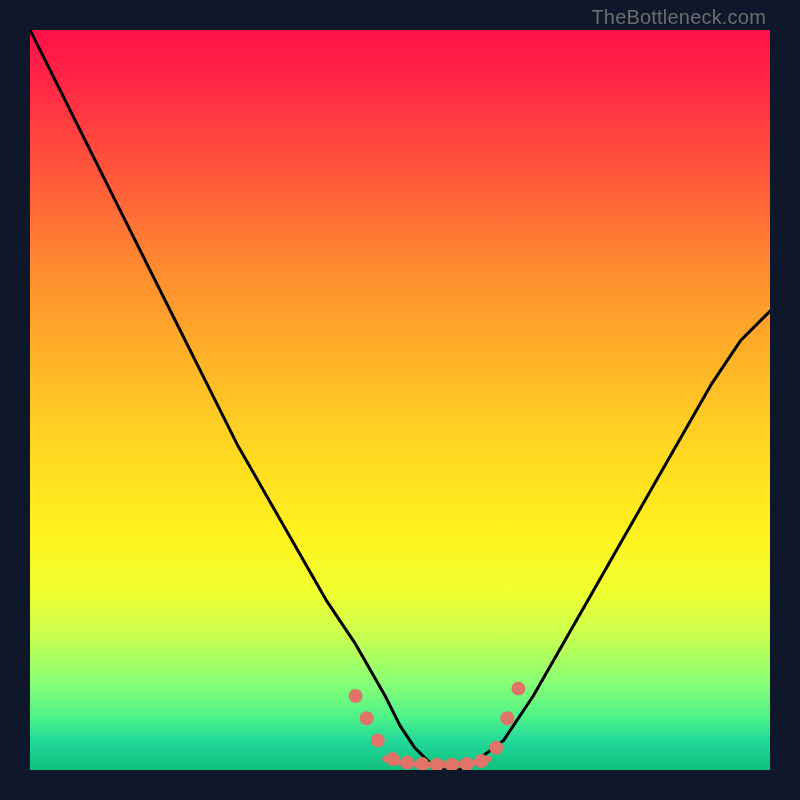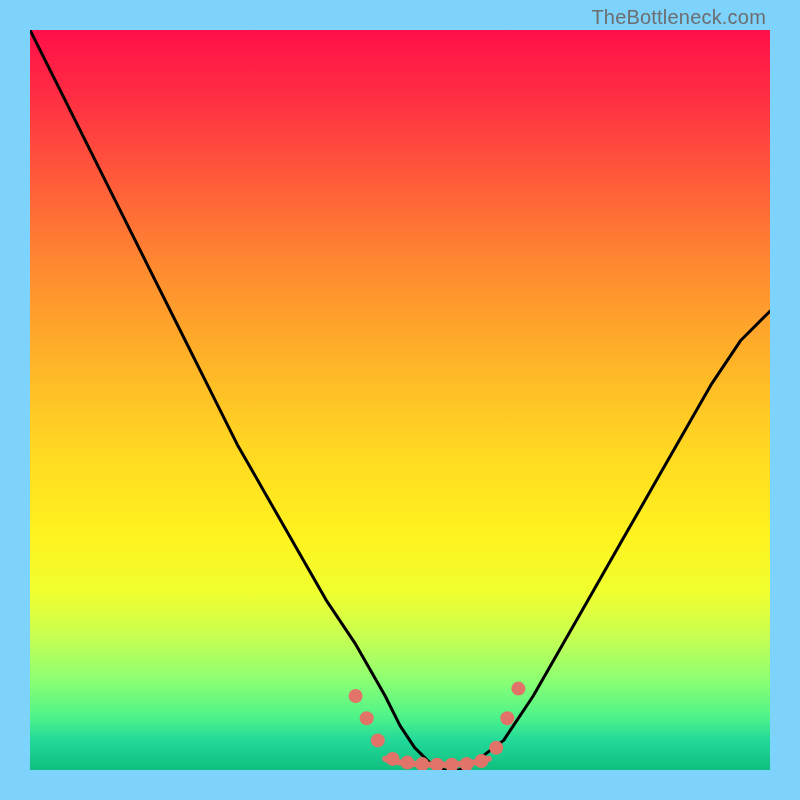--- a/index.html
+++ b/index.html
@@ -7,21 +7,21 @@
     padding: 0;
     width: 800px;
     height: 800px;
     background: #000;
     font-family: Arial, Helvetica, sans-serif;
     overflow: hidden;
   }
   .frame {
     position: absolute;
     inset: 0;
-    background: #7dd3fc;
+    background: #0f172a;
   }
   .plot-area {
     position: absolute;
     left: 30px;
     top: 30px;
     width: 740px;
     height: 740px;
     
     background: linear-gradient(
       to bottom,

